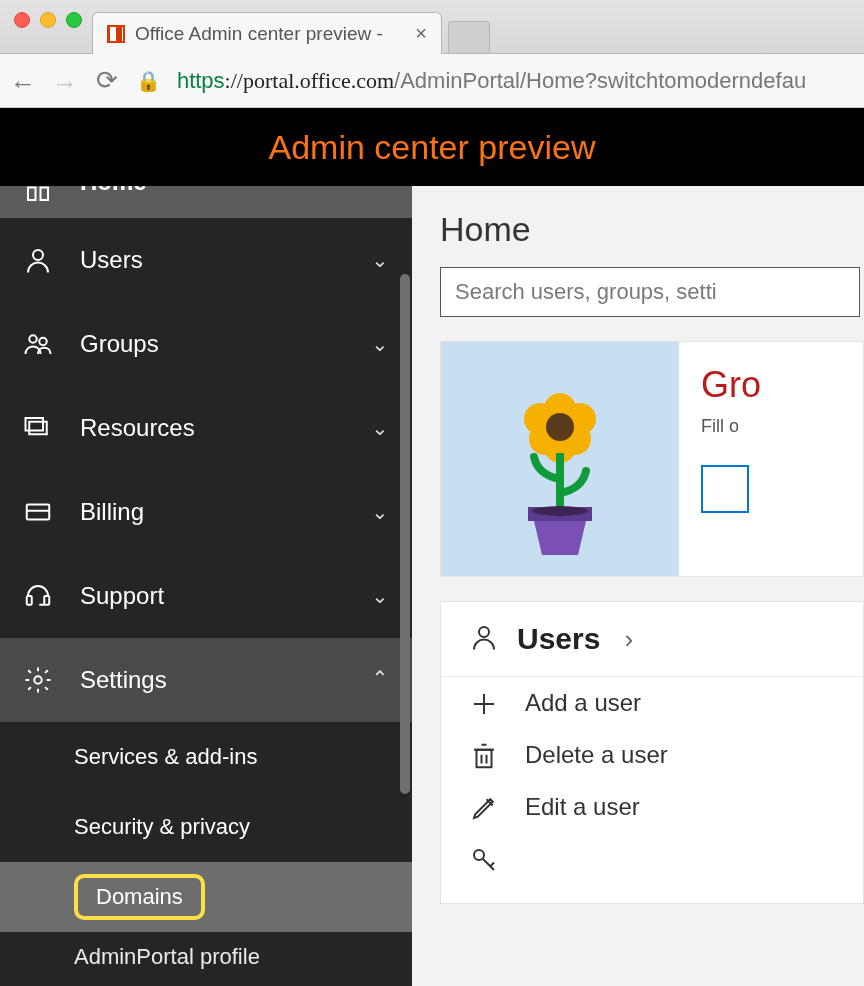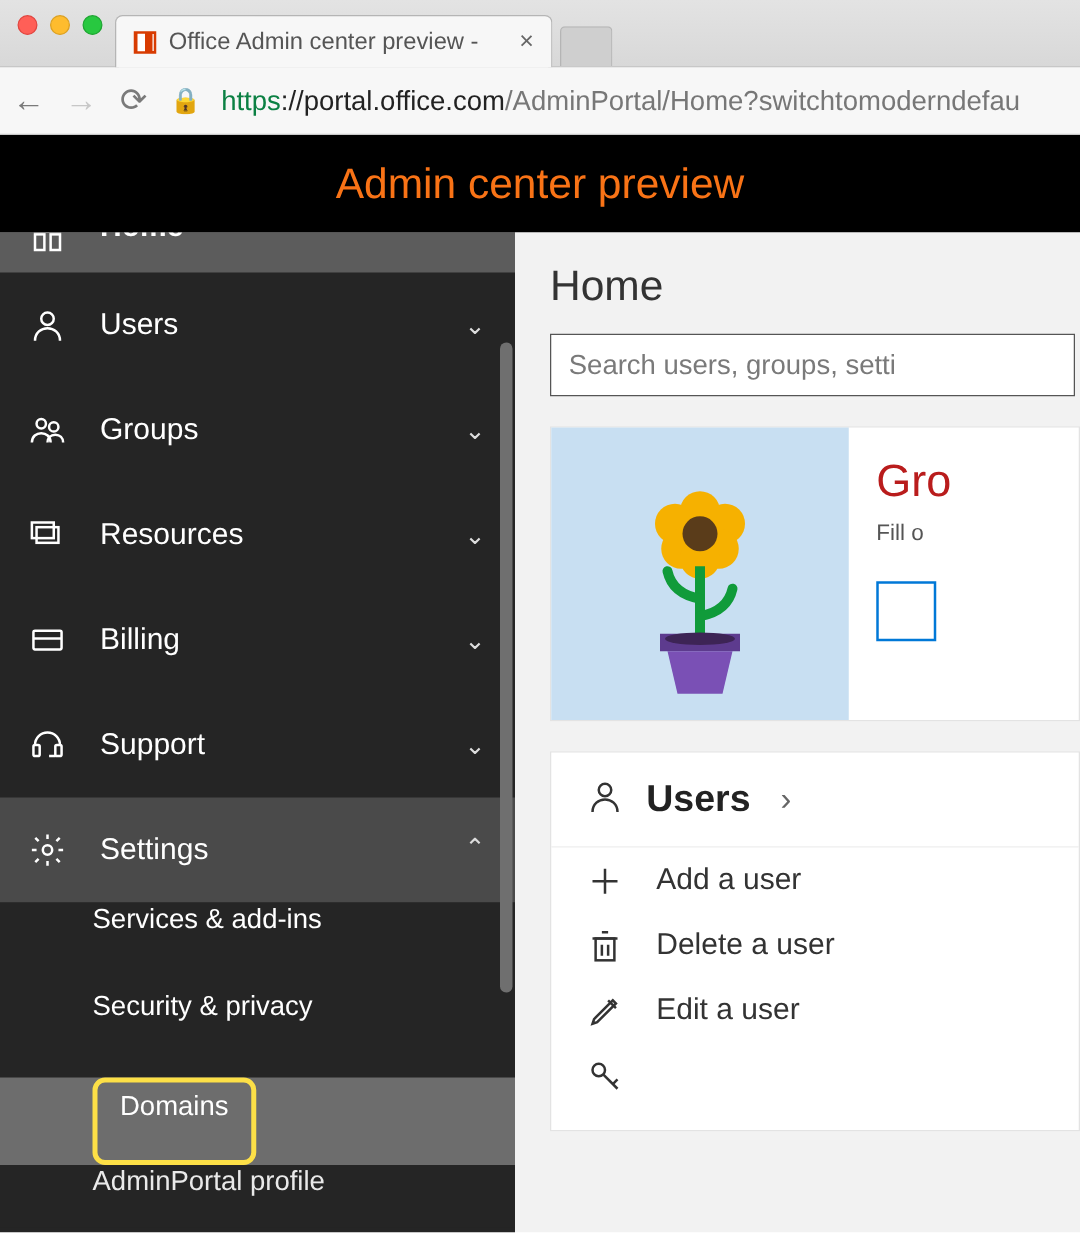--- a/index.html
+++ b/index.html
@@ -32,21 +32,21 @@
 
   .addrbar{
     height:54px; background:#f7f7f7; display:flex; align-items:center;
     padding:0 10px; gap:16px; font-size:22px; border-bottom:1px solid #c9c9c9;
   }
   .navbtn{ color:#7a7a7a; font-size:26px; width:26px; text-align:center;}
   .navbtn.disabled{ color:#c7c7c7;}
   .lock{ color:#0b8043; font-size:20px;}
   .url{ white-space:nowrap; overflow:hidden; font-size:22px;}
   .url .scheme{ color:#0b8043;}
-  .url .host{ color:#222;}
+  .url .host{ color:#222;font-family:Liberation Serif, serif;}
   .url .path{ color:#777;}
 
   
   .app-header{
     height:78px; background:#000; color:#f97316; display:flex; align-items:center;
     padding:0 28px; font-size:34px; font-weight:300;justify-content:center;
   }
 
   
   .body{ display:flex; height:calc(986px - 54px - 54px - 78px); }
@@ -60,21 +60,21 @@
     font-size:24px; font-weight:400; gap:26px; cursor:pointer;
   }
   .nav-item.top{ background:#5c5c5c; height:44px; margin-top:-12px; padding-top:0; align-items:flex-start;}
   .nav-item.top .label{ font-weight:600; margin-top:-6px;}
   .nav-item .ico{ width:32px; height:32px; display:flex; align-items:center; justify-content:center; flex:0 0 32px;}
   .nav-item .label{ flex:1;}
   .nav-item .chev{ font-size:20px; color:#ddd; flex:0 0 20px; text-align:center;}
   .nav-item.expanded{ background:#4a4a4a;}
   .nav-item.expanded .chev{ transform:translateY(-2px);}
   .sub-item{
-    height:70px; display:flex; padding-left:74px;
+    height:70px; display:flex; align-items:center; padding-left:74px;
     font-size:22px; background:#252525; cursor:pointer;
   }
   .sub-item.active{
     background:#6d6d6d;
   }
   .sub-item.active .hl{
     border:4px solid #fde047; border-radius:10px; padding:6px 18px;
   }
   .sub-item.partial{ height:50px; overflow:hidden;}
   .sub-item.partial .label{ opacity:.9;}

